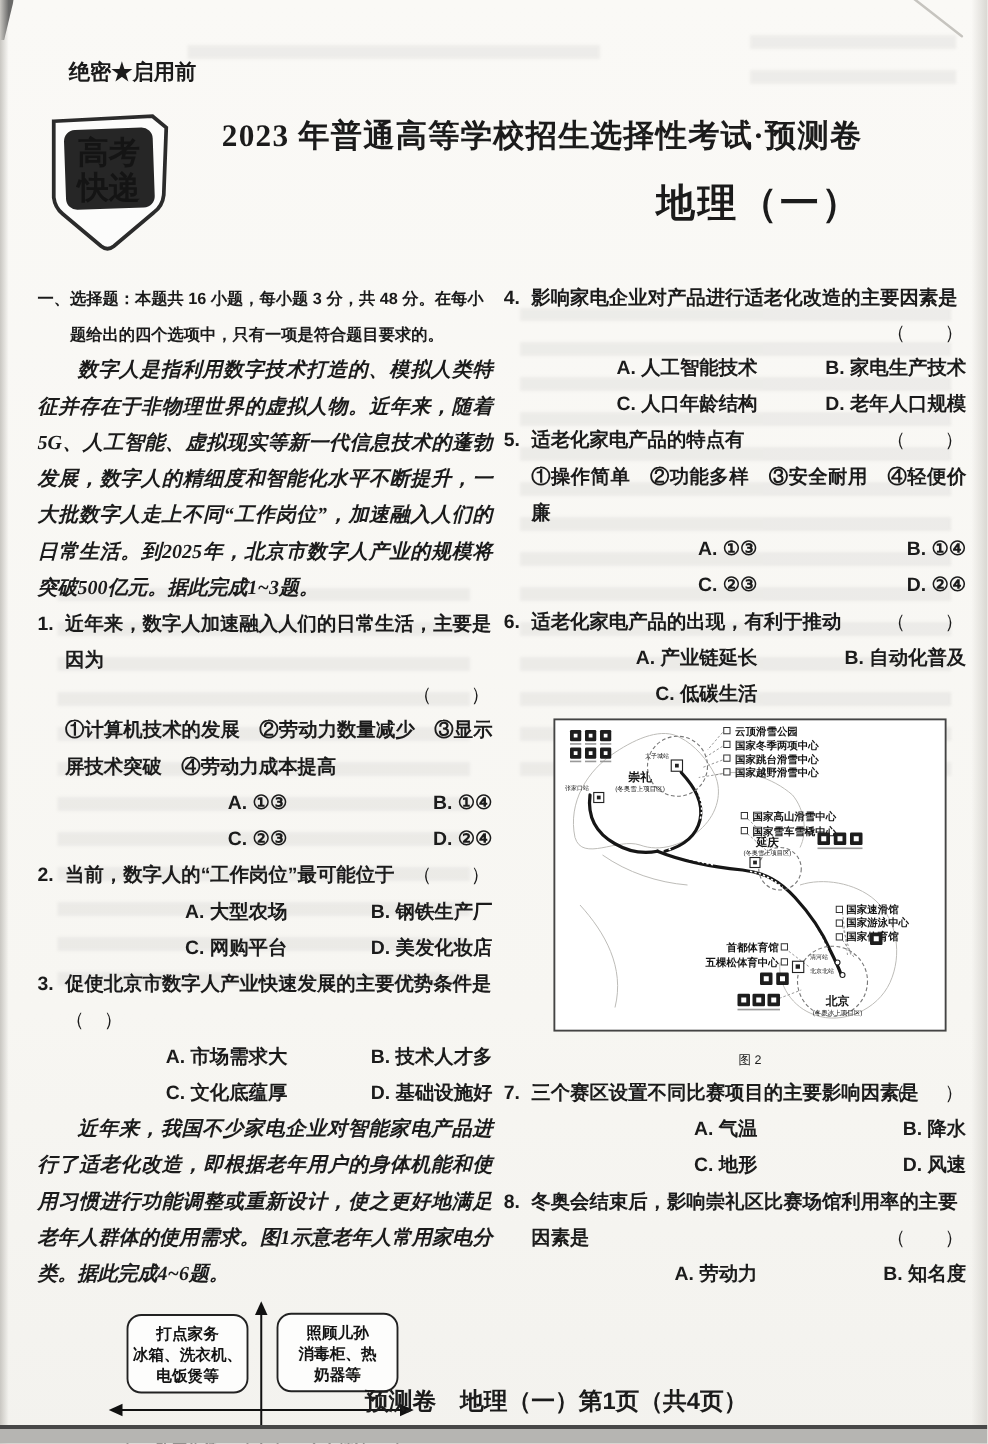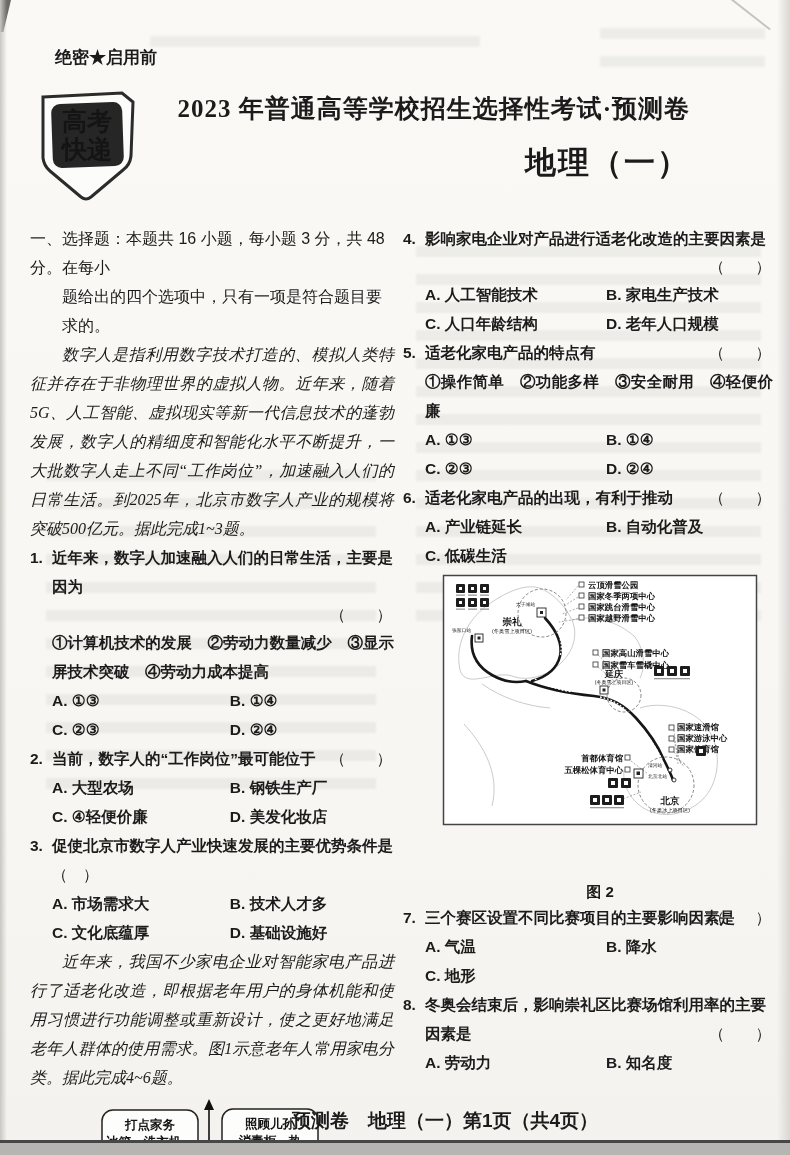--- a/index.html
+++ b/index.html
@@ -19,36 +19,36 @@
   .secret{position:absolute;left:55px;top:46px;font-family:"Liberation Sans",sans-serif;font-weight:700;font-size:17px;}
   .badge{position:absolute;left:33px;top:90px;}
   .title{position:absolute;left:120px;top:92px;width:570px;text-align:right;
          font-weight:700;font-size:25px;letter-spacing:1px;}
   .subtitle{position:absolute;left:120px;top:142px;width:570px;text-align:right;
             font-weight:700;font-size:31px;letter-spacing:2px;}
   
   .col{position:absolute;top:224px;font-size:15.5px;line-height:29px;}
   .col-left{left:30px;width:364px;}
   .col-right{left:403px;width:370px;}
-  .heading{font-family:"Liberation Sans",sans-serif;font-weight:400;font-size:16px;}
+  .heading{font-family:"Liberation Sans",sans-serif;font-weight:700;font-size:13px;}
   .heading .l2{padding-left:2em;}
-  .passage{margin:0;font-size:16px;font-style:italic;font-weight:400;text-indent:2em;text-align:justify;line-height:29px;}
+  .passage{margin:0;font-size:16px;font-style:italic;font-weight:700;text-indent:2em;text-align:justify;line-height:29px;}
   .q{font-family:"Liberation Sans",sans-serif;}
   .qhead{position:relative;padding-left:22px;font-weight:700;}
   .qnum{position:absolute;left:0;top:0;}
   .paren{position:absolute;right:2px;top:0;font-weight:400;}
   .paren-bottom{position:absolute;right:2px;bottom:0;font-weight:400;}
   .paren-line{text-align:right;padding-right:2px;line-height:27px;}
   .qsub{padding-left:22px;font-weight:600;text-align:justify;}
   .opts{display:grid;grid-template-columns:52% 48%;padding-left:22px;font-weight:600;}
-  .opts span{line-height:29px;}
+  .opts span{line-height:29px;text-align:right;}
   
   .fig1wrap{margin-top:6px;margin-left:52px;width:252px;text-align:center;}
   .fig2wrap{margin-top:4px;margin-left:38px;width:318px;text-align:center;}
-  .figcap{font-family:"Liberation Sans",sans-serif;font-weight:700;font-size:15px;line-height:22px;margin-top:44px;}
+  .figcap{font-family:"Liberation Sans",sans-serif;font-weight:400;font-size:10px;line-height:22px;}
   svg text{font-family:"Liberation Sans",sans-serif;fill:#141414;}
   
   .footer{position:absolute;left:120px;top:1108px;width:650px;text-align:center;
           font-family:"Liberation Sans",sans-serif;font-weight:700;font-size:19px;}
 </style>
 </head>
 <body>
 
 <div class="page">
 
@@ -91,21 +91,21 @@
         <span>C. ②③</span>
         <span>D. ②④</span>
       </div>
     </div>
 
     <div class="q">
       <div class="qhead"><span class="qnum">2.</span><span>当前，数字人的“工作岗位”最可能位于</span><span class="paren">（　　）</span></div>
       <div class="opts">
         <span>A. 大型农场</span>
         <span>B. 钢铁生产厂</span>
-        <span>C. ④轻便价廉</span>
+        <span>C. 网购平台</span>
         <span>D. 美发化妆店</span>
       </div>
     </div>
 
     <div class="q">
       <div class="qhead"><span class="qnum">3.</span><span>促使北京市数字人产业快速发展的主要优势条件是</span><span style="font-weight:400">（　）</span></div>
       <div class="opts">
         <span>A. 市场需求大</span>
         <span>B. 技术人才多</span>
         <span>C. 文化底蕴厚</span>
@@ -332,20 +332,21 @@
       </svg>
       <div class="figcap">图 2</div>
     </div>
 
     <div class="q">
       <div class="qhead"><span class="qnum">7.</span><span>三个赛区设置不同比赛项目的主要影响因素是</span><span class="paren">（　　）</span></div>
       <div class="opts">
         <span>A. 气温</span>
         <span>B. 降水</span>
         <span>C. 地形</span>
+        <span>D. 风速</span>
       </div>
     </div>
 
     <div class="q">
       <div class="qhead"><span class="qnum">8.</span><span>冬奥会结束后，影响崇礼区比赛场馆利用率的主要因素是</span><span class="paren-bottom">（　　）</span></div>
       <div class="opts">
         <span>A. 劳动力</span>
         <span>B. 知名度</span>
 
       </div>

